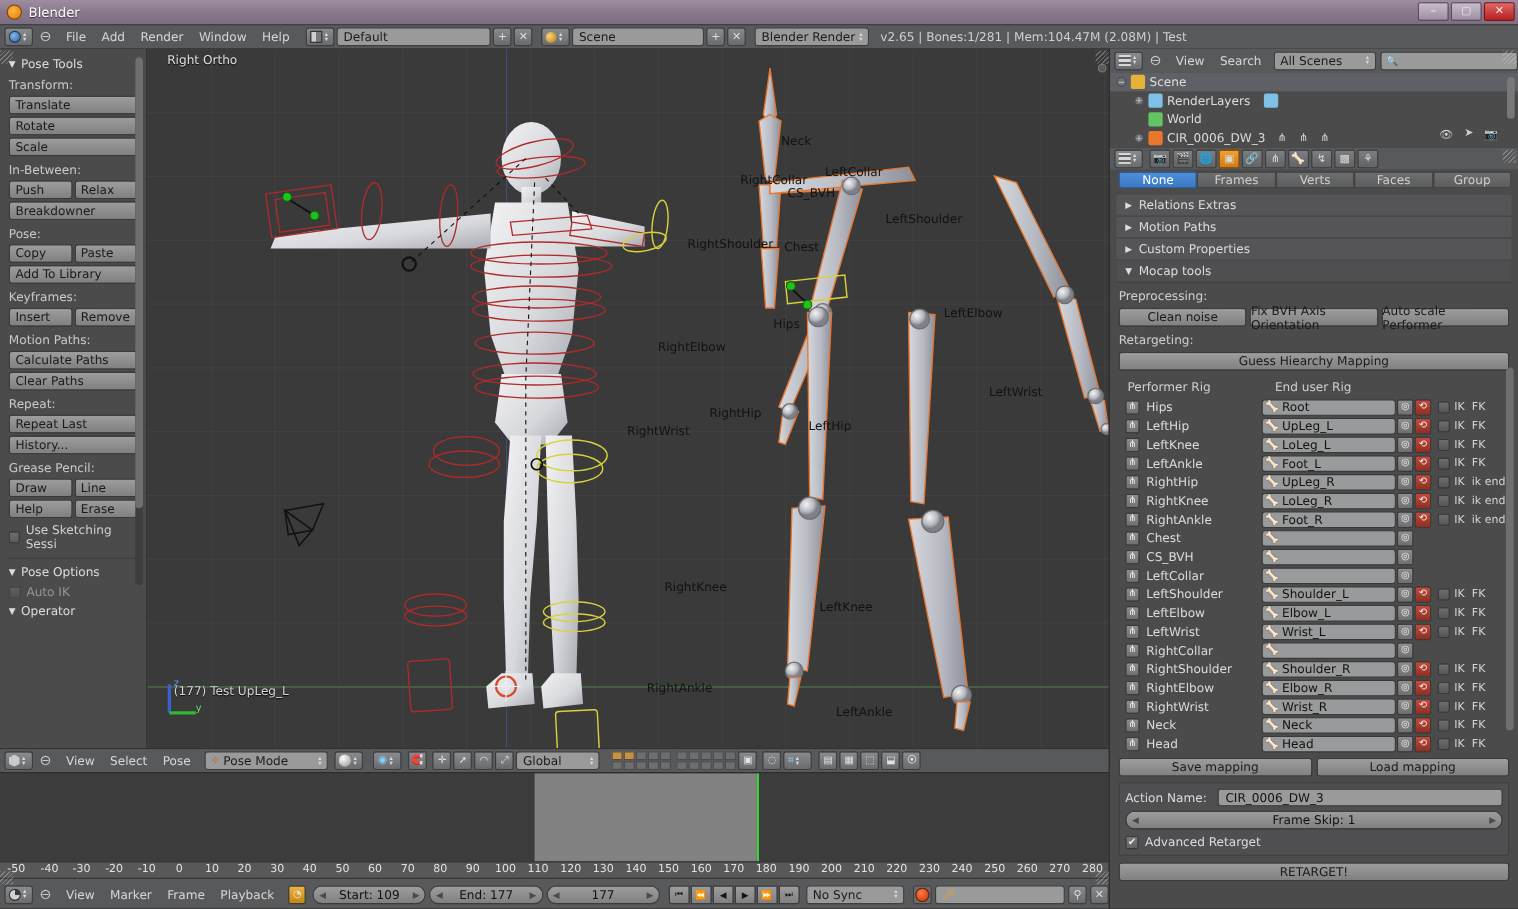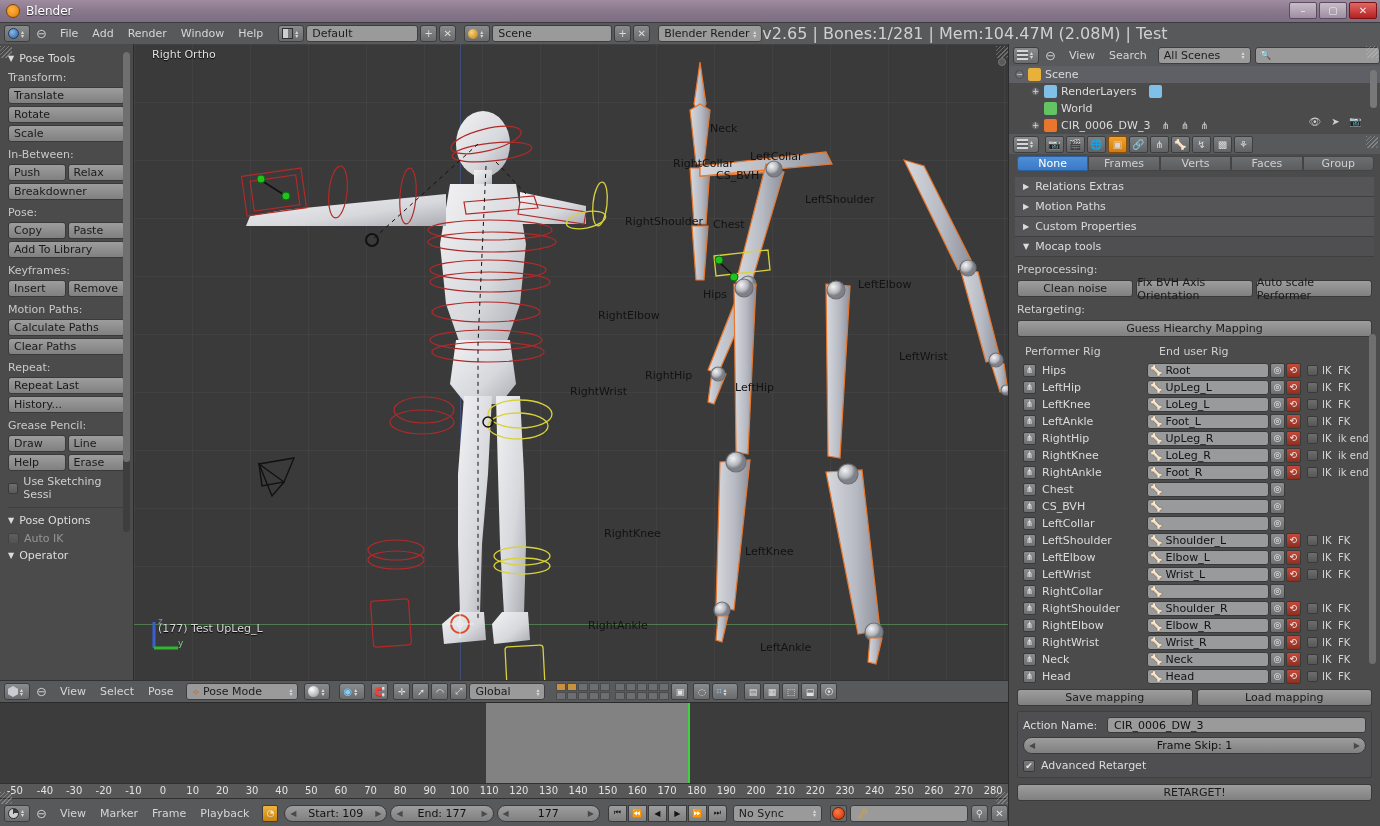--- a/index.html
+++ b/index.html
@@ -48,21 +48,21 @@
   .menu-item{ color:#d6d6d6; padding:0 7px; font-size:11px; cursor:default;}
   .field{
     height:17px; background:#9a9a9a; border:1px solid #3d3e40; border-radius:3px;
     display:flex;align-items:center;padding:0 5px;color:#1c1c1c;font-size:11px;
   }
   .sq-btn{
     height:17px;width:17px;border:1px solid #3d3e40;border-radius:3px;
     background:linear-gradient(180deg,#8a8b8d,#6a6b6d);
     display:flex;align-items:center;justify-content:center;color:#dcdcdc;font-size:10px;
   }
-  .hdr-stats{ color:#d0d0d0; font-size:16px; white-space:nowrap;}
+  .hdr-stats{ color:#d0d0d0; font-size:11px; margin-left:10px; white-space:nowrap;}
 
   
   .viewport{
     position:absolute; left:0; top:44px; width:1008px; height:636px;
     background:#3b3b3b; overflow:hidden;
   }
   .tool-shelf{
     position:absolute; left:0; top:0; width:134px; height:636px;
     background:#4b4b4b; border-right:1px solid #2c2c2c; overflow:hidden;
   }
@@ -279,21 +279,21 @@
     <div class="menu-item">Add</div>
     <div class="menu-item">Render</div>
     <div class="menu-item">Window</div>
     <div class="menu-item">Help</div>
 
     <div style="display:flex;align-items:center;gap:2px;margin-left:8px;">
       <div class="hdr-iconbox" style="margin-right:0;">
         <span style="display:inline-block;width:11px;height:11px;border:1px solid #2f3032;background:linear-gradient(90deg,#cfcfcf 50%,#7a7b7d 50%);"></span>
         <span class="spin">▴<br>▾</span>
       </div>
-      <div class="field" style="width:112px;">Default</div>
+      <div class="field" style="width:140px;">Default</div>
       <div class="sq-btn">+</div>
       <div class="sq-btn">✕</div>
     </div>
 
     <div style="display:flex;align-items:center;gap:2px;margin-left:8px;">
       <div class="hdr-iconbox" style="margin-right:0;background:linear-gradient(180deg,#8a8b8d,#6a6b6d);">
         <span style="display:inline-block;width:10px;height:10px;border-radius:50%;background:radial-gradient(circle at 35% 35%,#ffd37a,#b07a10);"></span>
         <span class="spin">▴<br>▾</span>
       </div>
       <div class="field" style="width:120px;">Scene</div>

